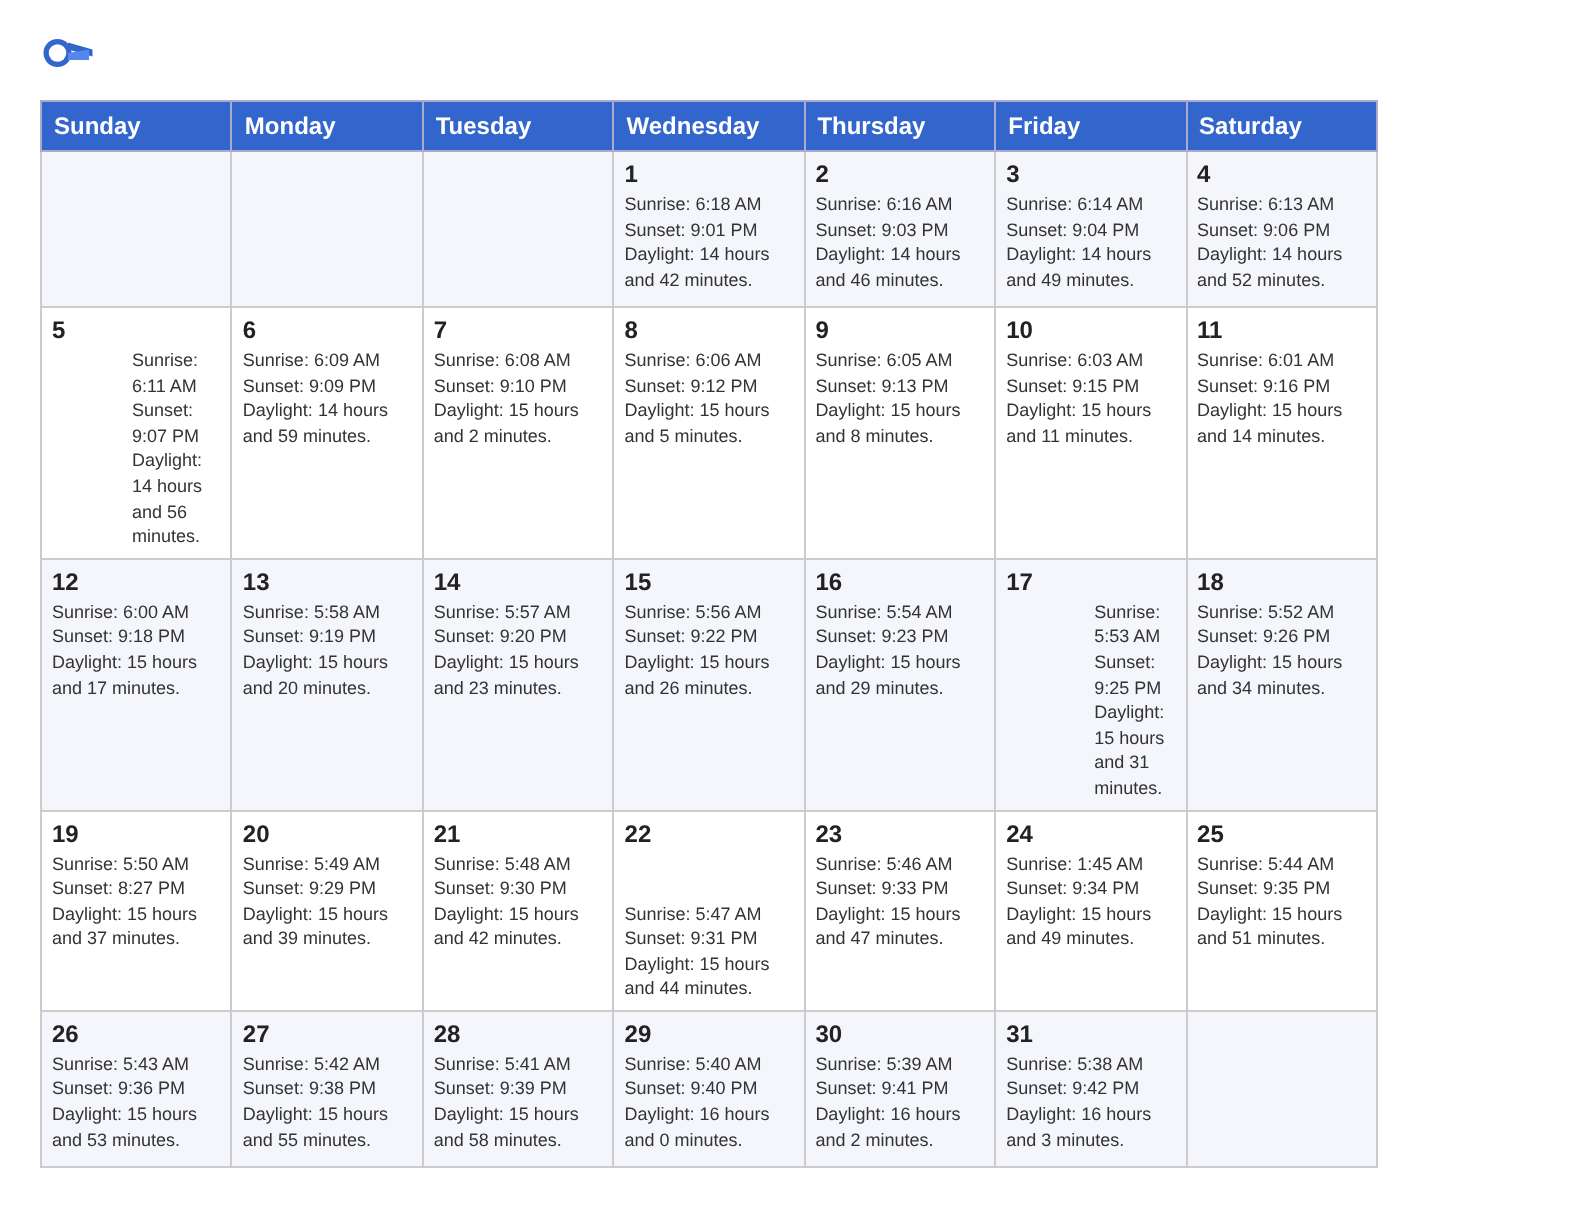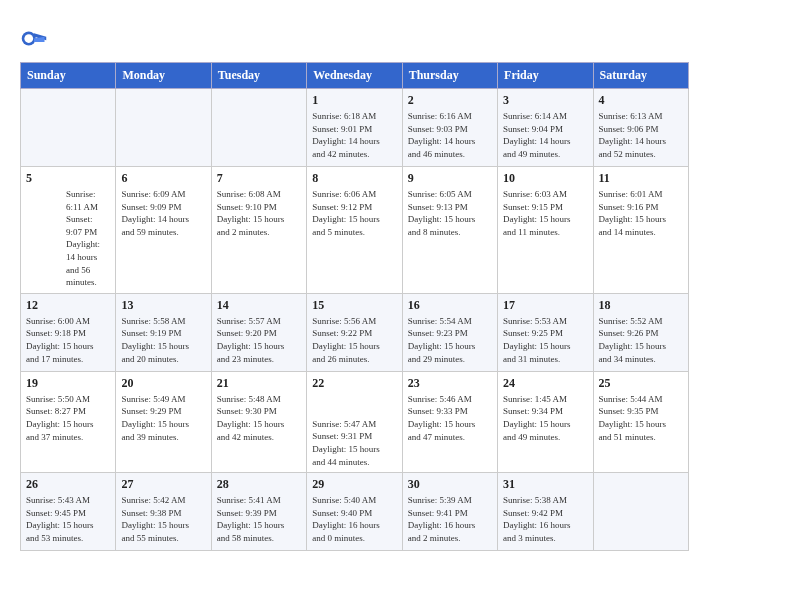--- a/index.html
+++ b/index.html
@@ -5,22 +5,21 @@
     * { margin: 0; padding: 0; box-sizing: border-box; }
     body {
       font-family: Arial, sans-serif;
       background: #fff;
       width: 792px;
       height: 612px;
       overflow: hidden;
     }
     .container {
       width: 709px;
-      padding: 28px 20px 10px 20px;
-      font-family: Liberation Serif, serif;
+      padding: 16px 20px 10px 20px;
     }
     .header-row {
       display: flex;
       justify-content: space-between;
       align-items: flex-start;
       margin-bottom: 6px;
     }
     .logo {
       display: flex;
       align-items: center;
@@ -236,21 +235,21 @@
           </td>
           <td>
             <span class="day-num">16</span>
             <div class="day-info" style="white-space: pre-line;">Sunrise: 5:54 AM
 Sunset: 9:23 PM
 Daylight: 15 hours
 and 29 minutes.</div>
           </td>
           <td>
             <span class="day-num">17</span>
-            <div class="day-info" style="white-space: pre-line;">Sunrise: 5:53 AM
+            <div class="day-info" style="white-space: pre-line; margin-left: 44px;">Sunrise: 5:53 AM
 Sunset: 9:25 PM
 Daylight: 15 hours
 and 31 minutes.</div>
           </td>
           <td>
             <span class="day-num">18</span>
             <div class="day-info" style="white-space: pre-line;">Sunrise: 5:52 AM
 Sunset: 9:26 PM
 Daylight: 15 hours
 and 34 minutes.</div>
@@ -304,21 +303,21 @@
             <div class="day-info" style="white-space: pre-line;">Sunrise: 5:44 AM
 Sunset: 9:35 PM
 Daylight: 15 hours
 and 51 minutes.</div>
           </td>
         </tr>
         <tr>
           <td>
             <span class="day-num">26</span>
             <div class="day-info" style="white-space: pre-line;">Sunrise: 5:43 AM
-Sunset: 9:45 PM
+Sunset: 9:36 PM
 Daylight: 15 hours
 and 53 minutes.</div>
           </td>
           <td>
             <span class="day-num">27</span>
             <div class="day-info" style="white-space: pre-line;">Sunrise: 5:42 AM
 Sunset: 9:38 PM
 Daylight: 15 hours
 and 55 minutes.</div>
           </td>

